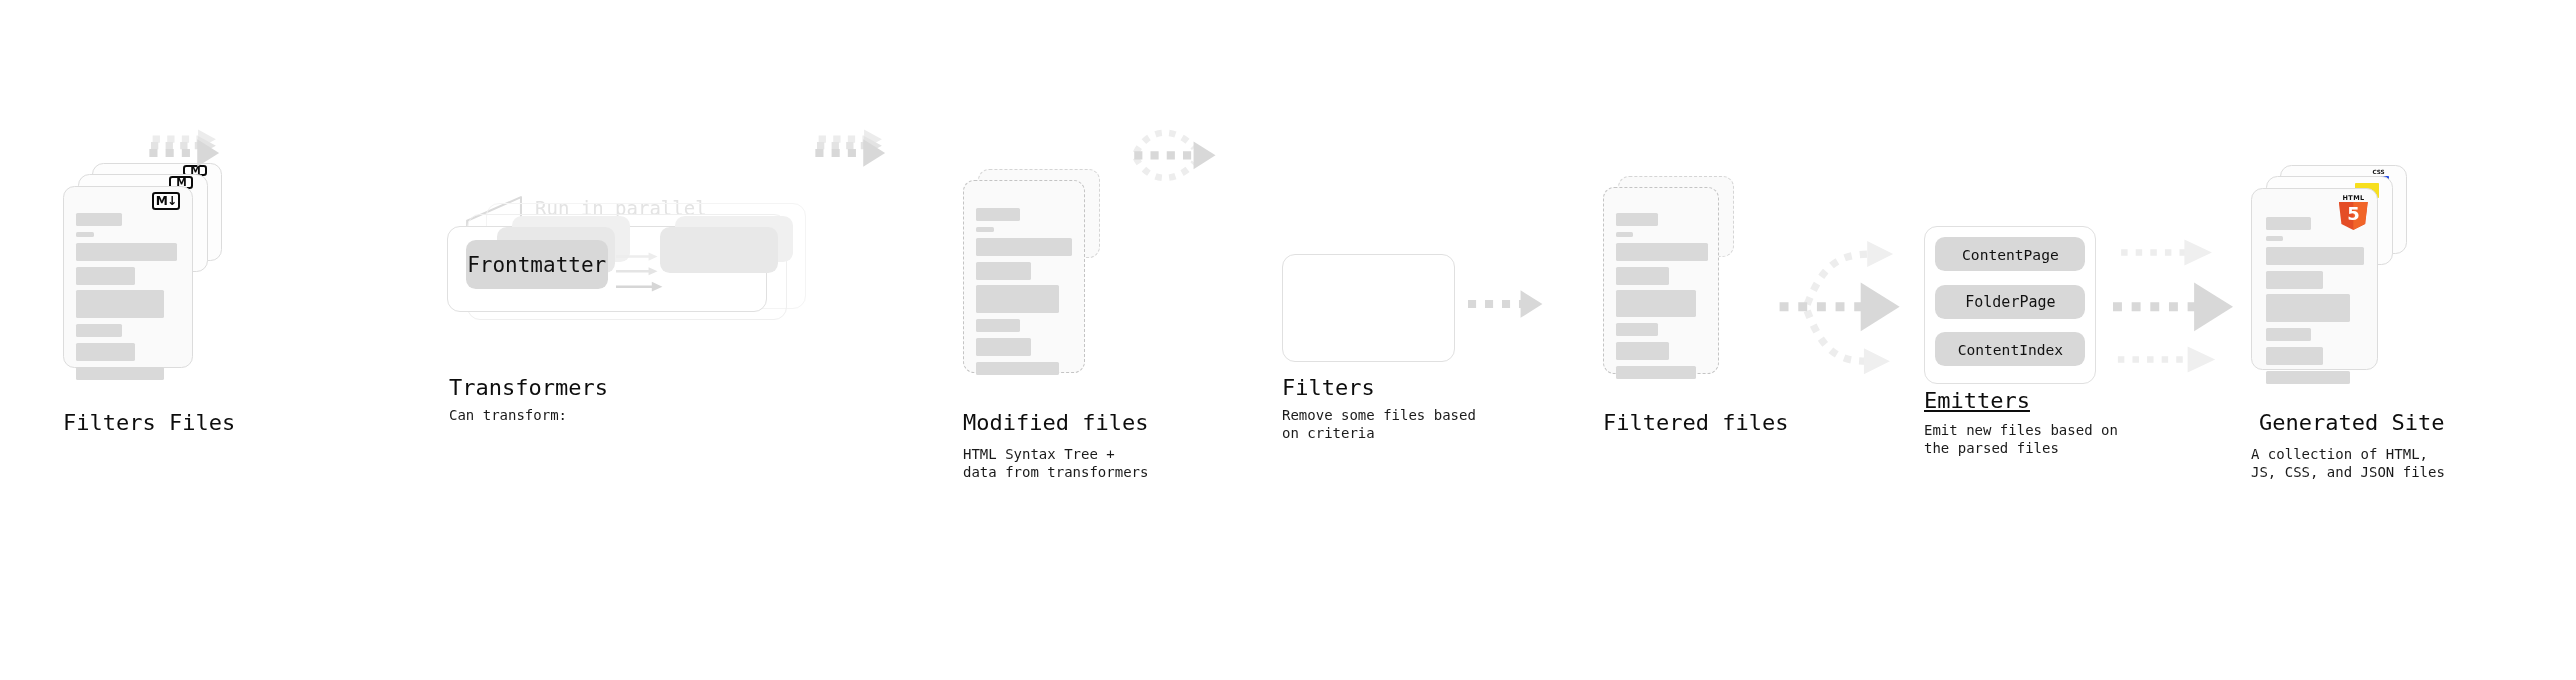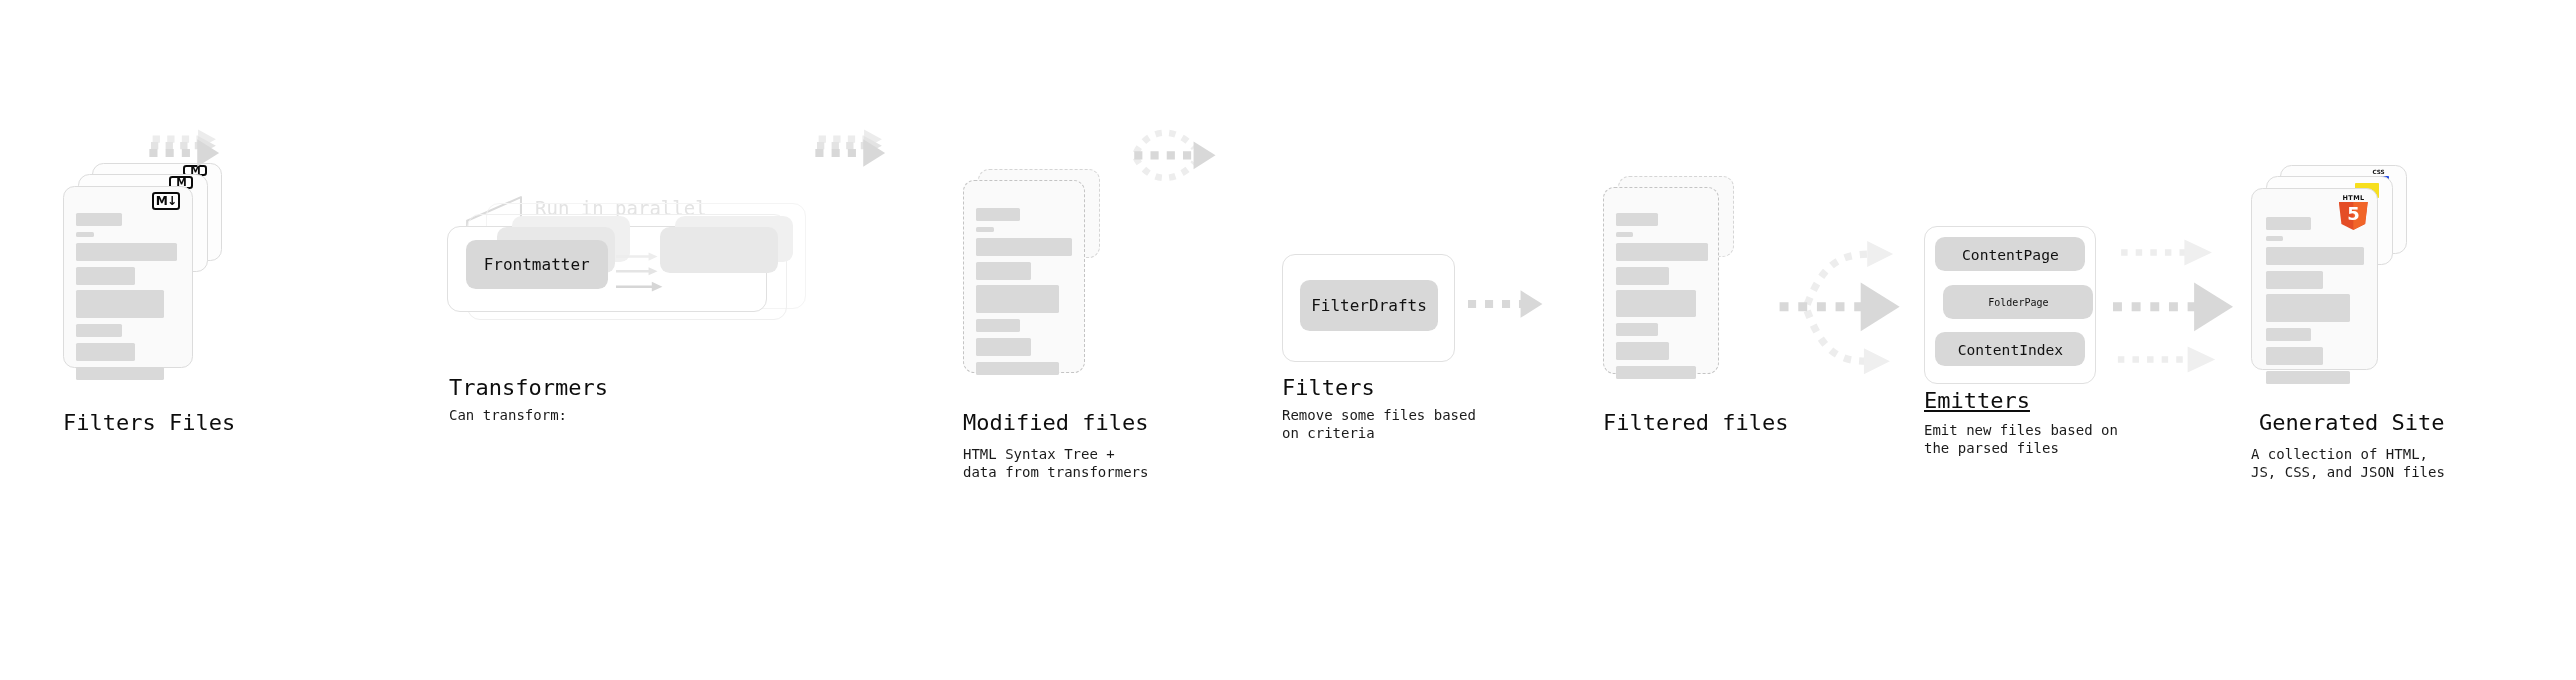--- a/index.html
+++ b/index.html
@@ -73,21 +73,21 @@
     position:absolute;border:1.6px solid #e0e0e0;border-radius:13px;
     background:#ffffff;box-sizing:border-box;
   }
   .gbox.ghost1{border-color:#efefef;background:transparent;}
   .gbox.ghost2{border-color:#f4f4f4;background:transparent;}
 
   .chip{
     position:absolute;background:#d8d8d8;border-radius:9.8px;
     display:flex;align-items:center;justify-content:center;
     font-family:"DejaVu Sans Mono","Liberation Mono",monospace;
-    font-size:16px;color:#111111;white-space:nowrap;box-sizing:border-box;
+    font-size:21px;color:#111111;white-space:nowrap;box-sizing:border-box;
   }
   .chip.g1{background:#e8e8e8;color:transparent;}
   .chip.g2{background:#f0f0f0;color:transparent;}
 
   
   .title{
     position:absolute;white-space:nowrap;
     font-family:"DejaVu Sans Mono","Liberation Mono",monospace;
     font-size:22px;color:#0d0d0d;letter-spacing:0px;
   }
@@ -219,21 +219,20 @@
     <path d="M 2 38 C 18 6 52 6 74 32" stroke="#ededed" stroke-width="8" stroke-dasharray="8 9" fill="none"></path>
     <path d="M 2 44 C 18 76 52 76 74 50" stroke="#ededed" stroke-width="8" stroke-dasharray="8 9" fill="none"></path>
     <g stroke="#d8d8d8" stroke-width="10" stroke-dasharray="10 10" fill="none">
       <line x1="0" y1="41" x2="78" y2="41"></line>
     </g>
     <polygon points="73,24 100,41 73,58" fill="#d8d8d8"></polygon>
   </svg>
 
   <div class="node" style="left:1282px;top:254px;width:179px;height:114px;">
     <div class="gbox" style="left:0px;top:0px;width:173px;height:108px;"></div>
-    <div class="chip" style="left:18px;top:26px;width:138px;height:51px;">FilterDrafts</div>
   </div>
   <div class="title" style="left: 1282px; top: 375px;">Filters</div>
   <div class="sub" style="left: 1282px; top: 406px;">Remove some files based
 on criteria</div>
 
   <svg class="node" style="left:1468px;top:286px;width:89px;height:49px;" viewBox="0 0 110 60">
     <g stroke="#d8d8d8" stroke-width="10" stroke-dasharray="10 11" fill="none">
       <line x1="0" y1="22" x2="70" y2="22"></line>
     </g>
     <polygon points="65,5 92,22 65,39" fill="#d8d8d8"></polygon>
@@ -262,21 +261,21 @@
     <polygon points="122,144 154,160 122,176" fill="#efefef"></polygon>
     <g stroke="#d8d8d8" stroke-width="11" stroke-dasharray="11 12" fill="none">
       <line x1="18" y1="93" x2="124" y2="93"></line>
     </g>
     <polygon points="118,63 166,93 118,123" fill="#d8d8d8"></polygon>
   </svg>
 
   <div class="node" style="left:1924px;top:226px;width:187px;height:163px;">
     <div class="gbox" style="left:0px;top:0px;width:172px;height:158px;"></div>
     <div class="chip" style="left:11.4px;top:11.4px;width:150px;height:34px;font-size:14.6px;">ContentPage</div>
-    <div class="chip" style="left:11.4px;top:59px;width:150px;height:34px;font-size:10px;margin-left:8px;">FolderPage</div>
+    <div class="chip" style="left:11.4px;top:59px;width:150px;height:34px;font-size:15px;">FolderPage</div>
     <div class="chip" style="left:11.4px;top:106px;width:150px;height:34px;font-size:14.6px;">ContentIndex</div>
   </div>
   <div class="title" style="left: 1924px; top: 388px; text-decoration: underline;">Emitters</div>
   <div class="sub" style="left: 1924px; top: 421px;">Emit new files based on
 the parsed files</div>
 
   <svg class="node" style="left:2113px;top:231px;width:146px;height:163px;" viewBox="0 0 180 200">
     <g stroke="#ededed" stroke-width="8" stroke-dasharray="8 10" fill="none">
       <line x1="10" y1="26" x2="92" y2="26"></line>
     </g>

